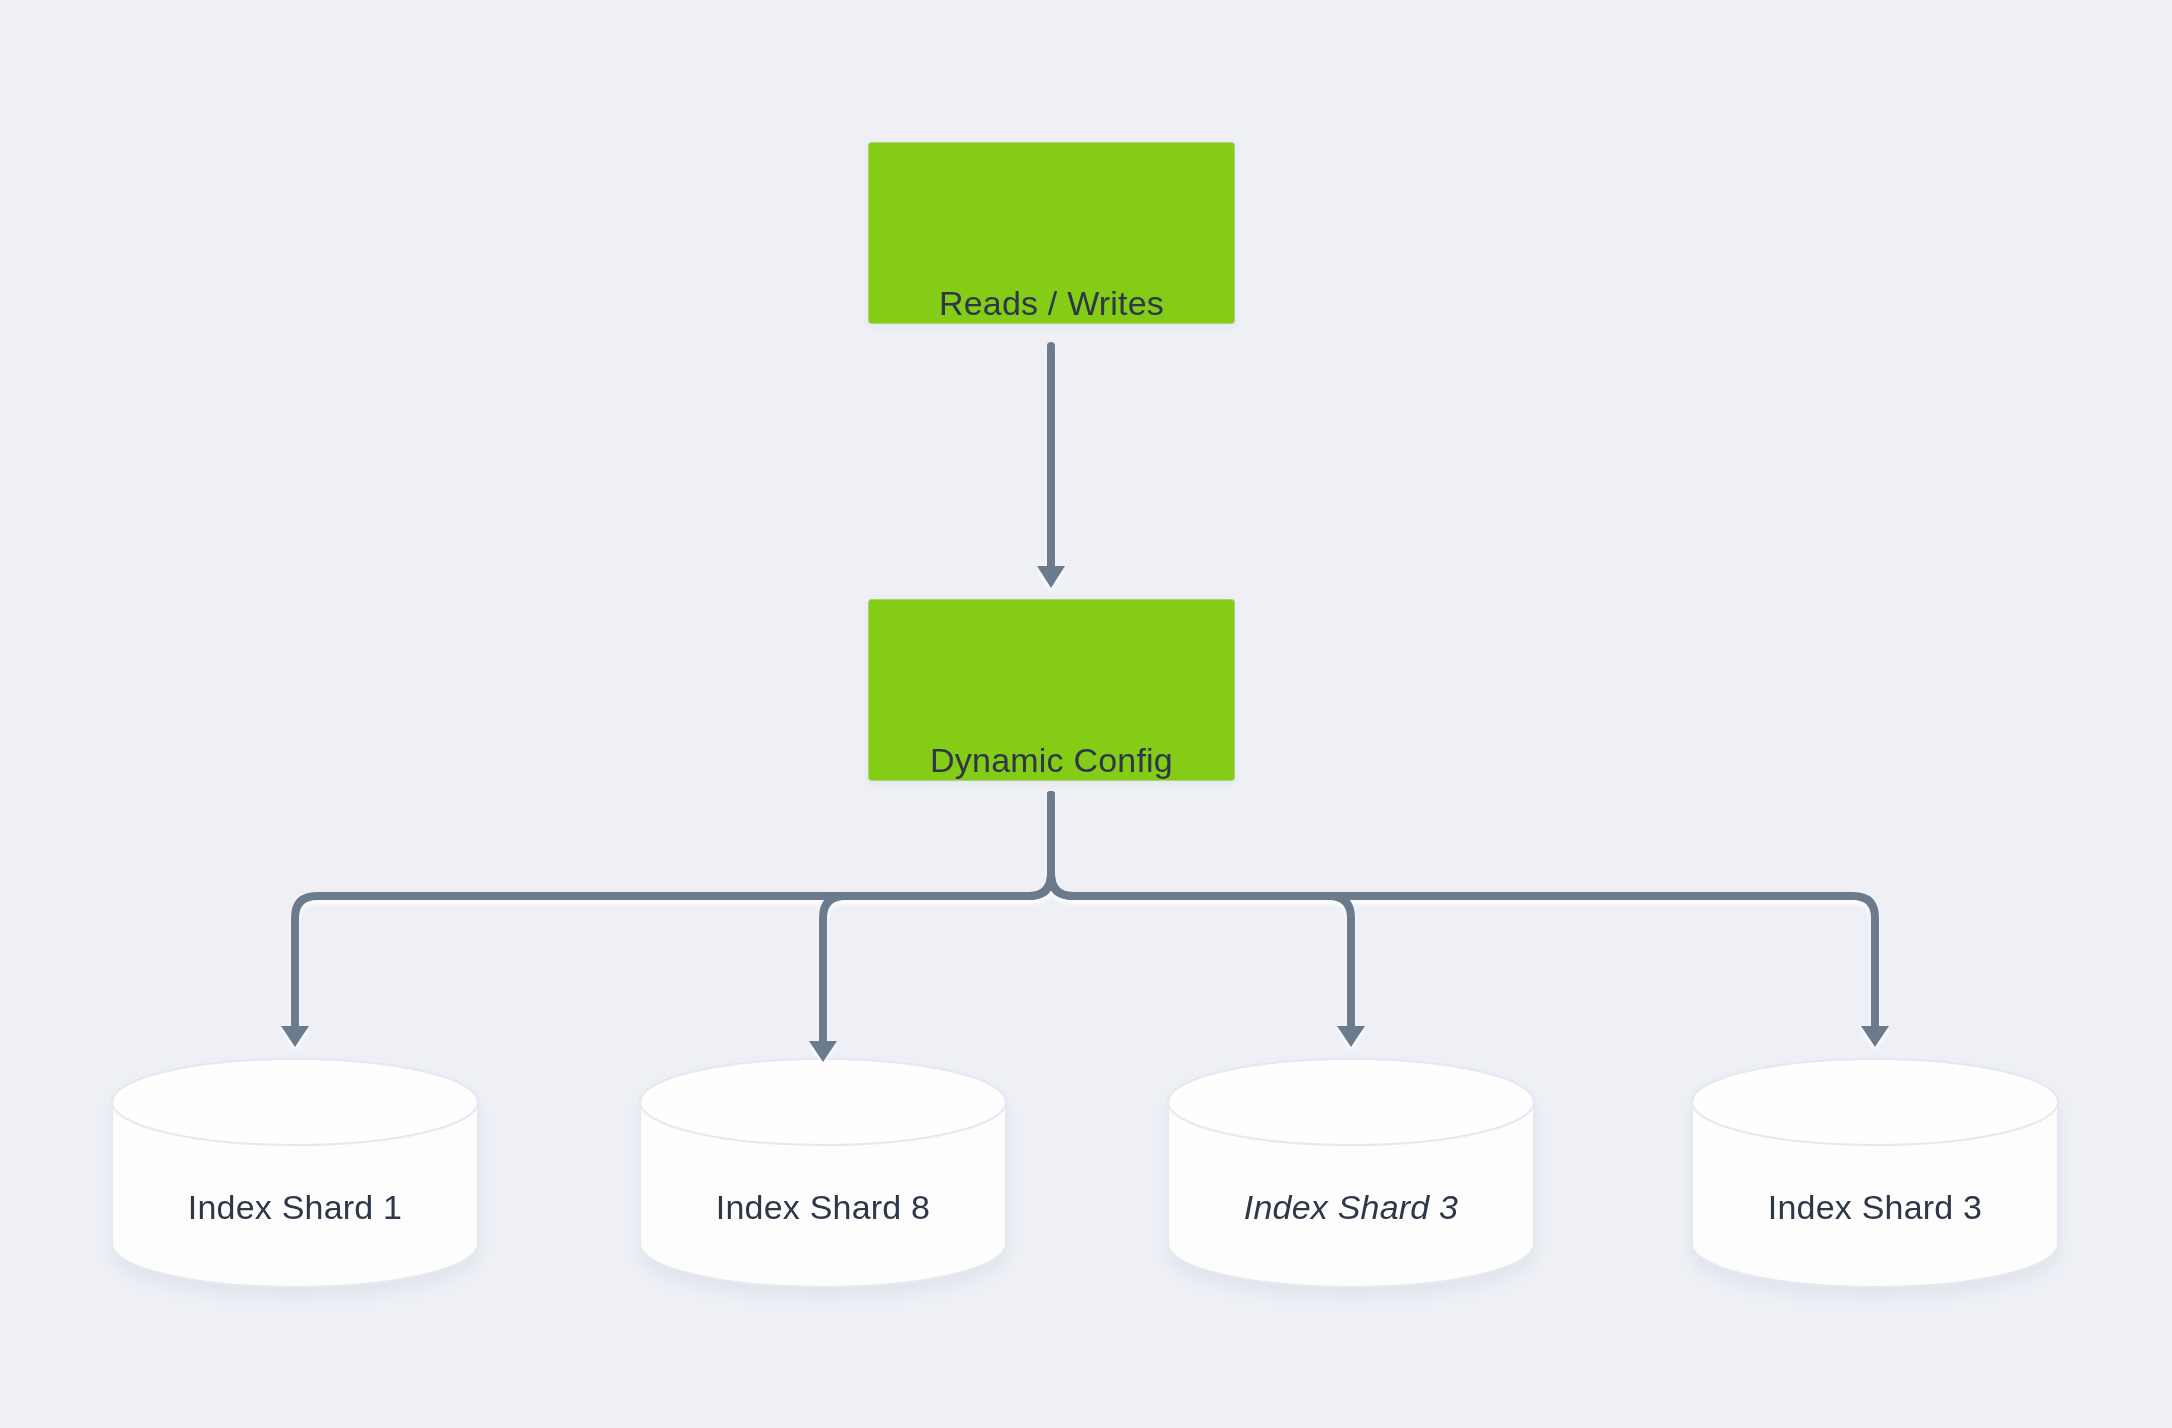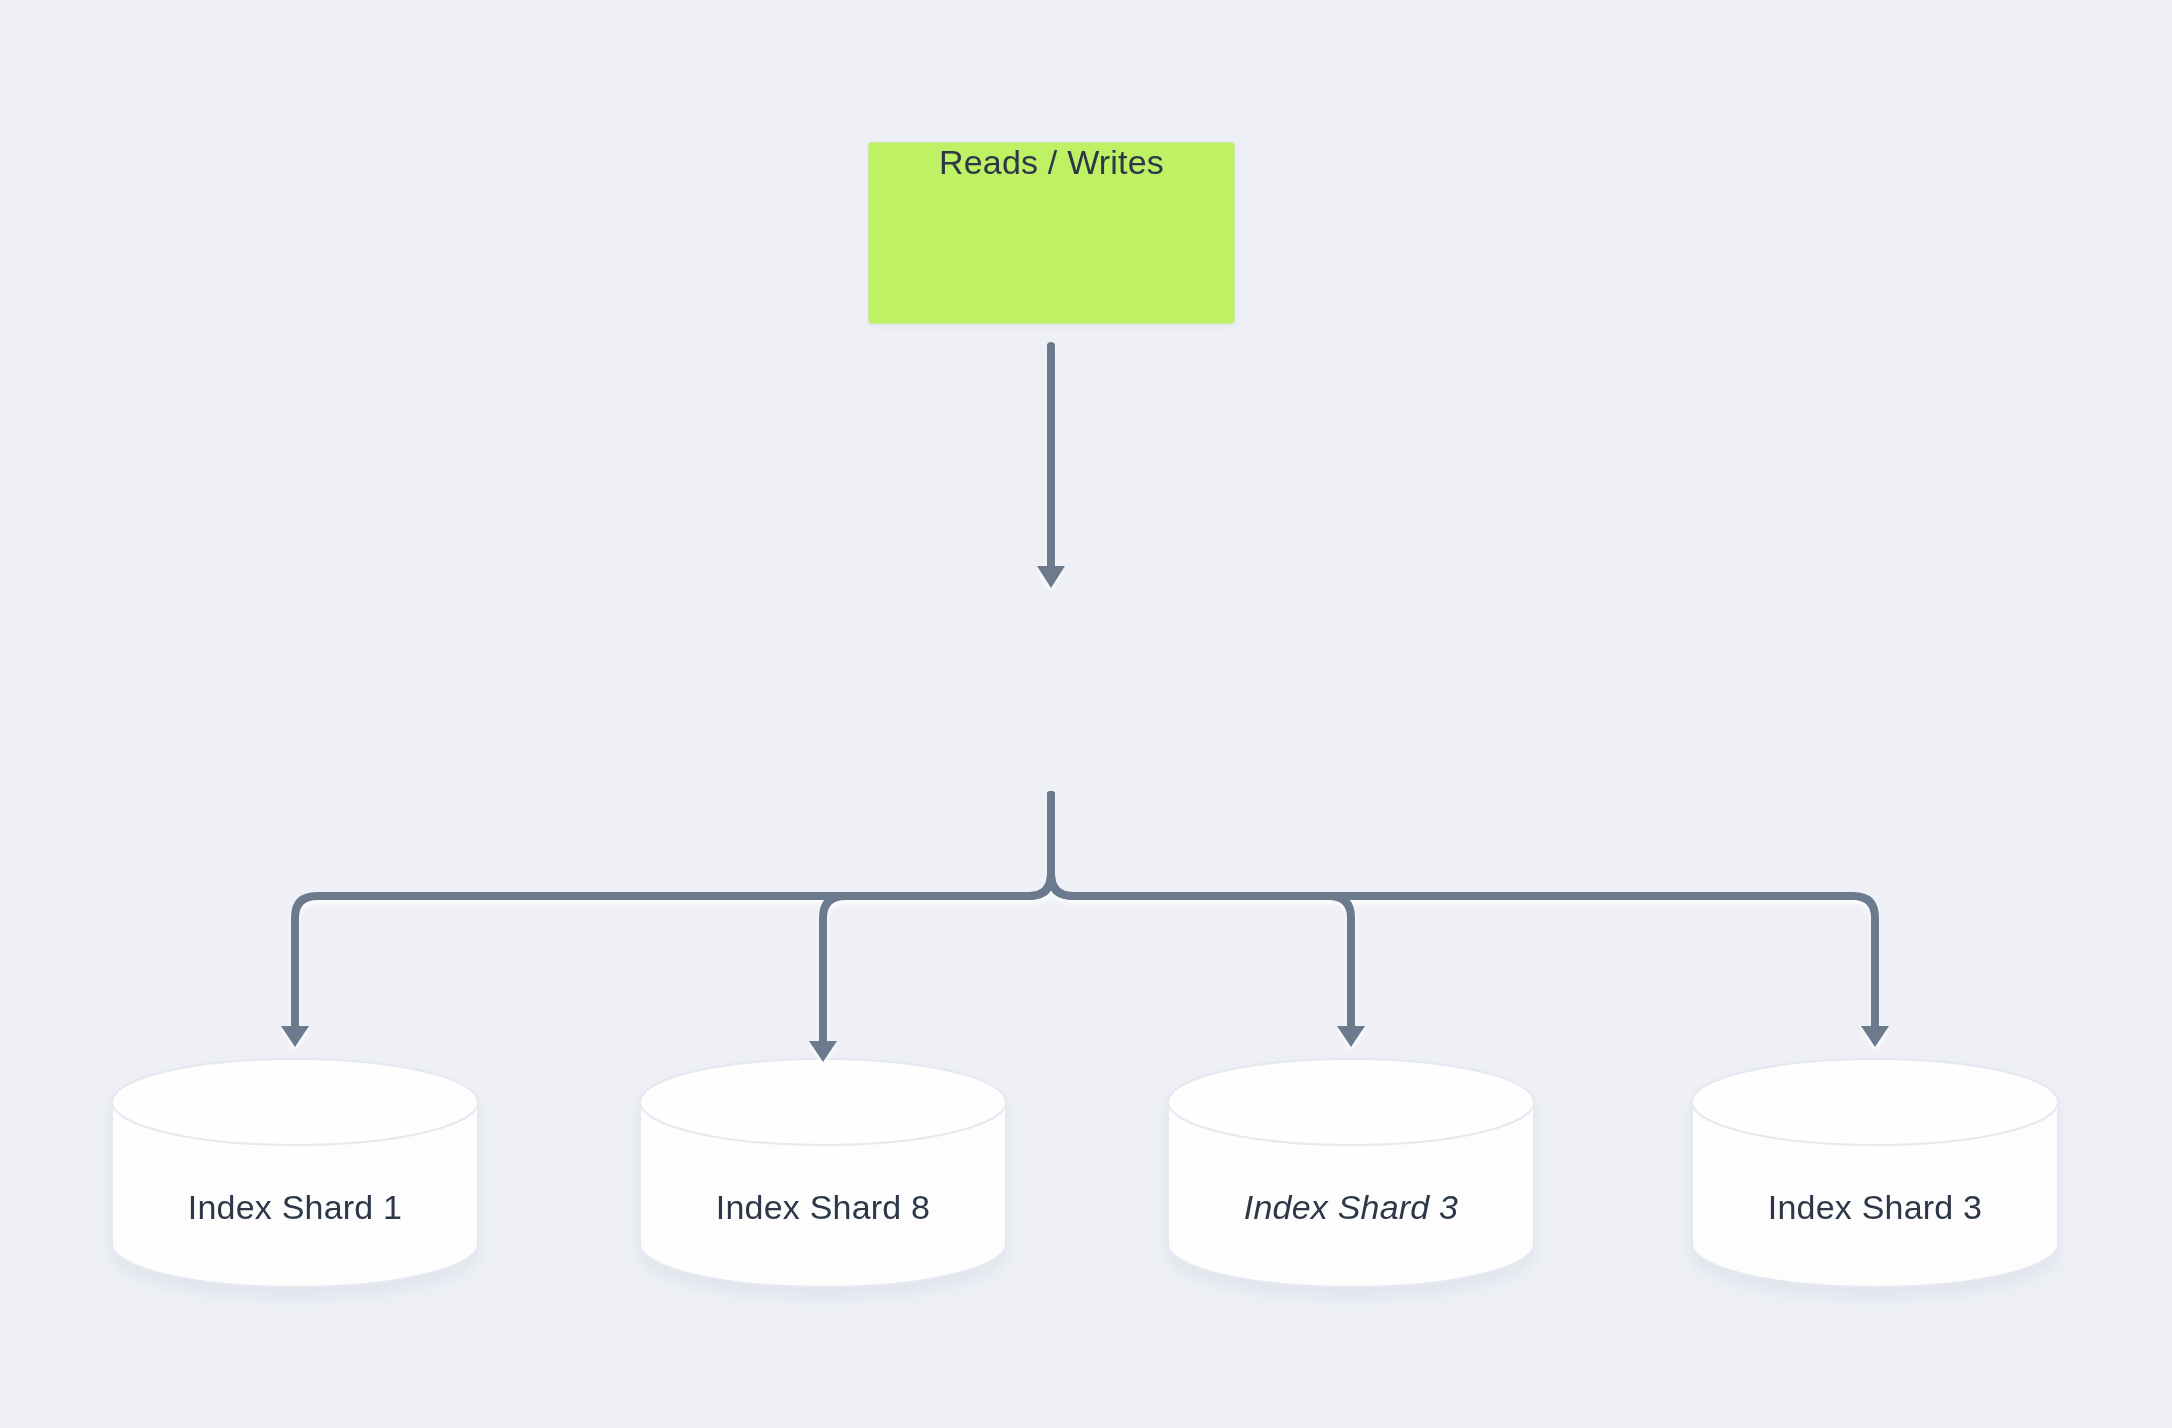--- a/index.html
+++ b/index.html
@@ -16,26 +16,26 @@
   }
   .canvas {
     position: absolute;
     inset: 0;
   }
   
   .rect-node {
     position: absolute;
     width: 367px;
     height: 182px;
-    background: #bef264;
+    background: #84cc16;
     border: 1px solid rgba(215, 219, 232, 0.45);
     border-radius: 4px;
     box-shadow: 0 2px 8px rgba(45, 55, 90, 0.05);
     display: flex;
-    align-items: flex-start;
+    align-items: flex-end;
     justify-content: center;
     box-sizing: border-box;
   }
   .node-label {
     color: #2d3748;
     font-size: 34px;
     font-weight: 500;
     letter-spacing: 0.2px;
     white-space: nowrap;
   }
@@ -99,20 +99,23 @@
 </style>
 </head>
 <body>
 
 <div class="canvas">
 
   <div class="rect-node" id="node-reads-writes">
     <span class="node-label">Reads / Writes</span>
   </div>
 
+  <div class="rect-node" id="node-dynamic-config">
+    <span class="node-label">Dynamic Config</span>
+  </div>
 
   <div class="cyl-node" id="node-shard-1">
     <svg viewBox="0 0 370 234" width="370" height="234">
       <path class="cyl-body" d="M2 46 L2 188 A183 43 0 0 0 368 188 L368 46 A183 43 0 0 0 2 46 Z"></path>
       <ellipse class="cyl-rim" cx="185" cy="46" rx="183" ry="43"></ellipse>
     </svg>
     <div class="node-label">Index Shard 1</div>
   </div>
 
   <div class="cyl-node" id="node-shard-2">

